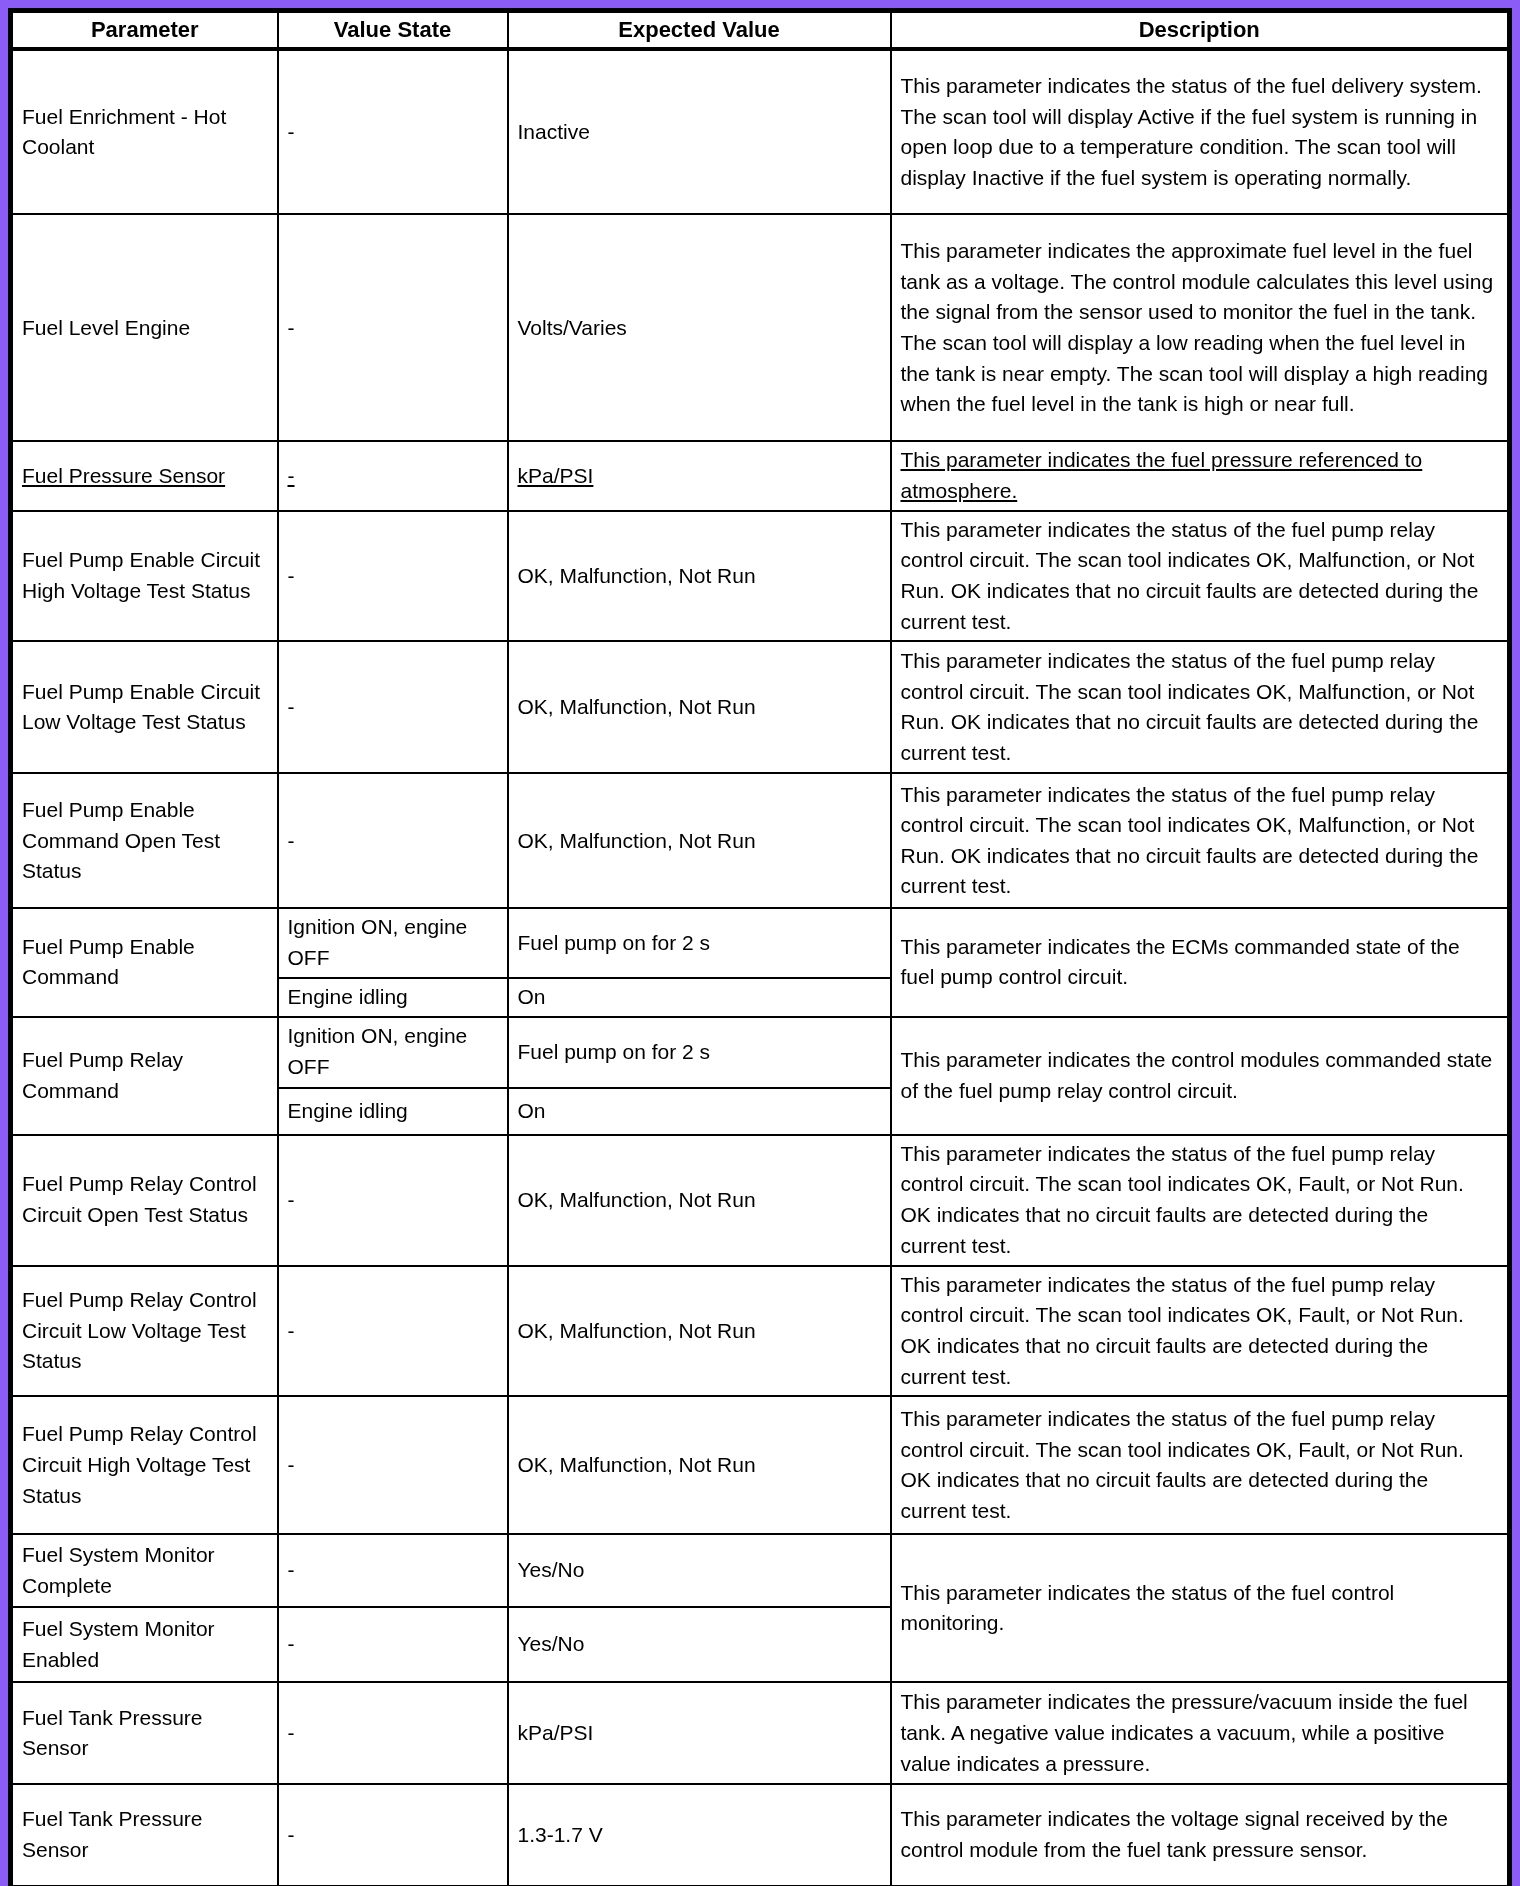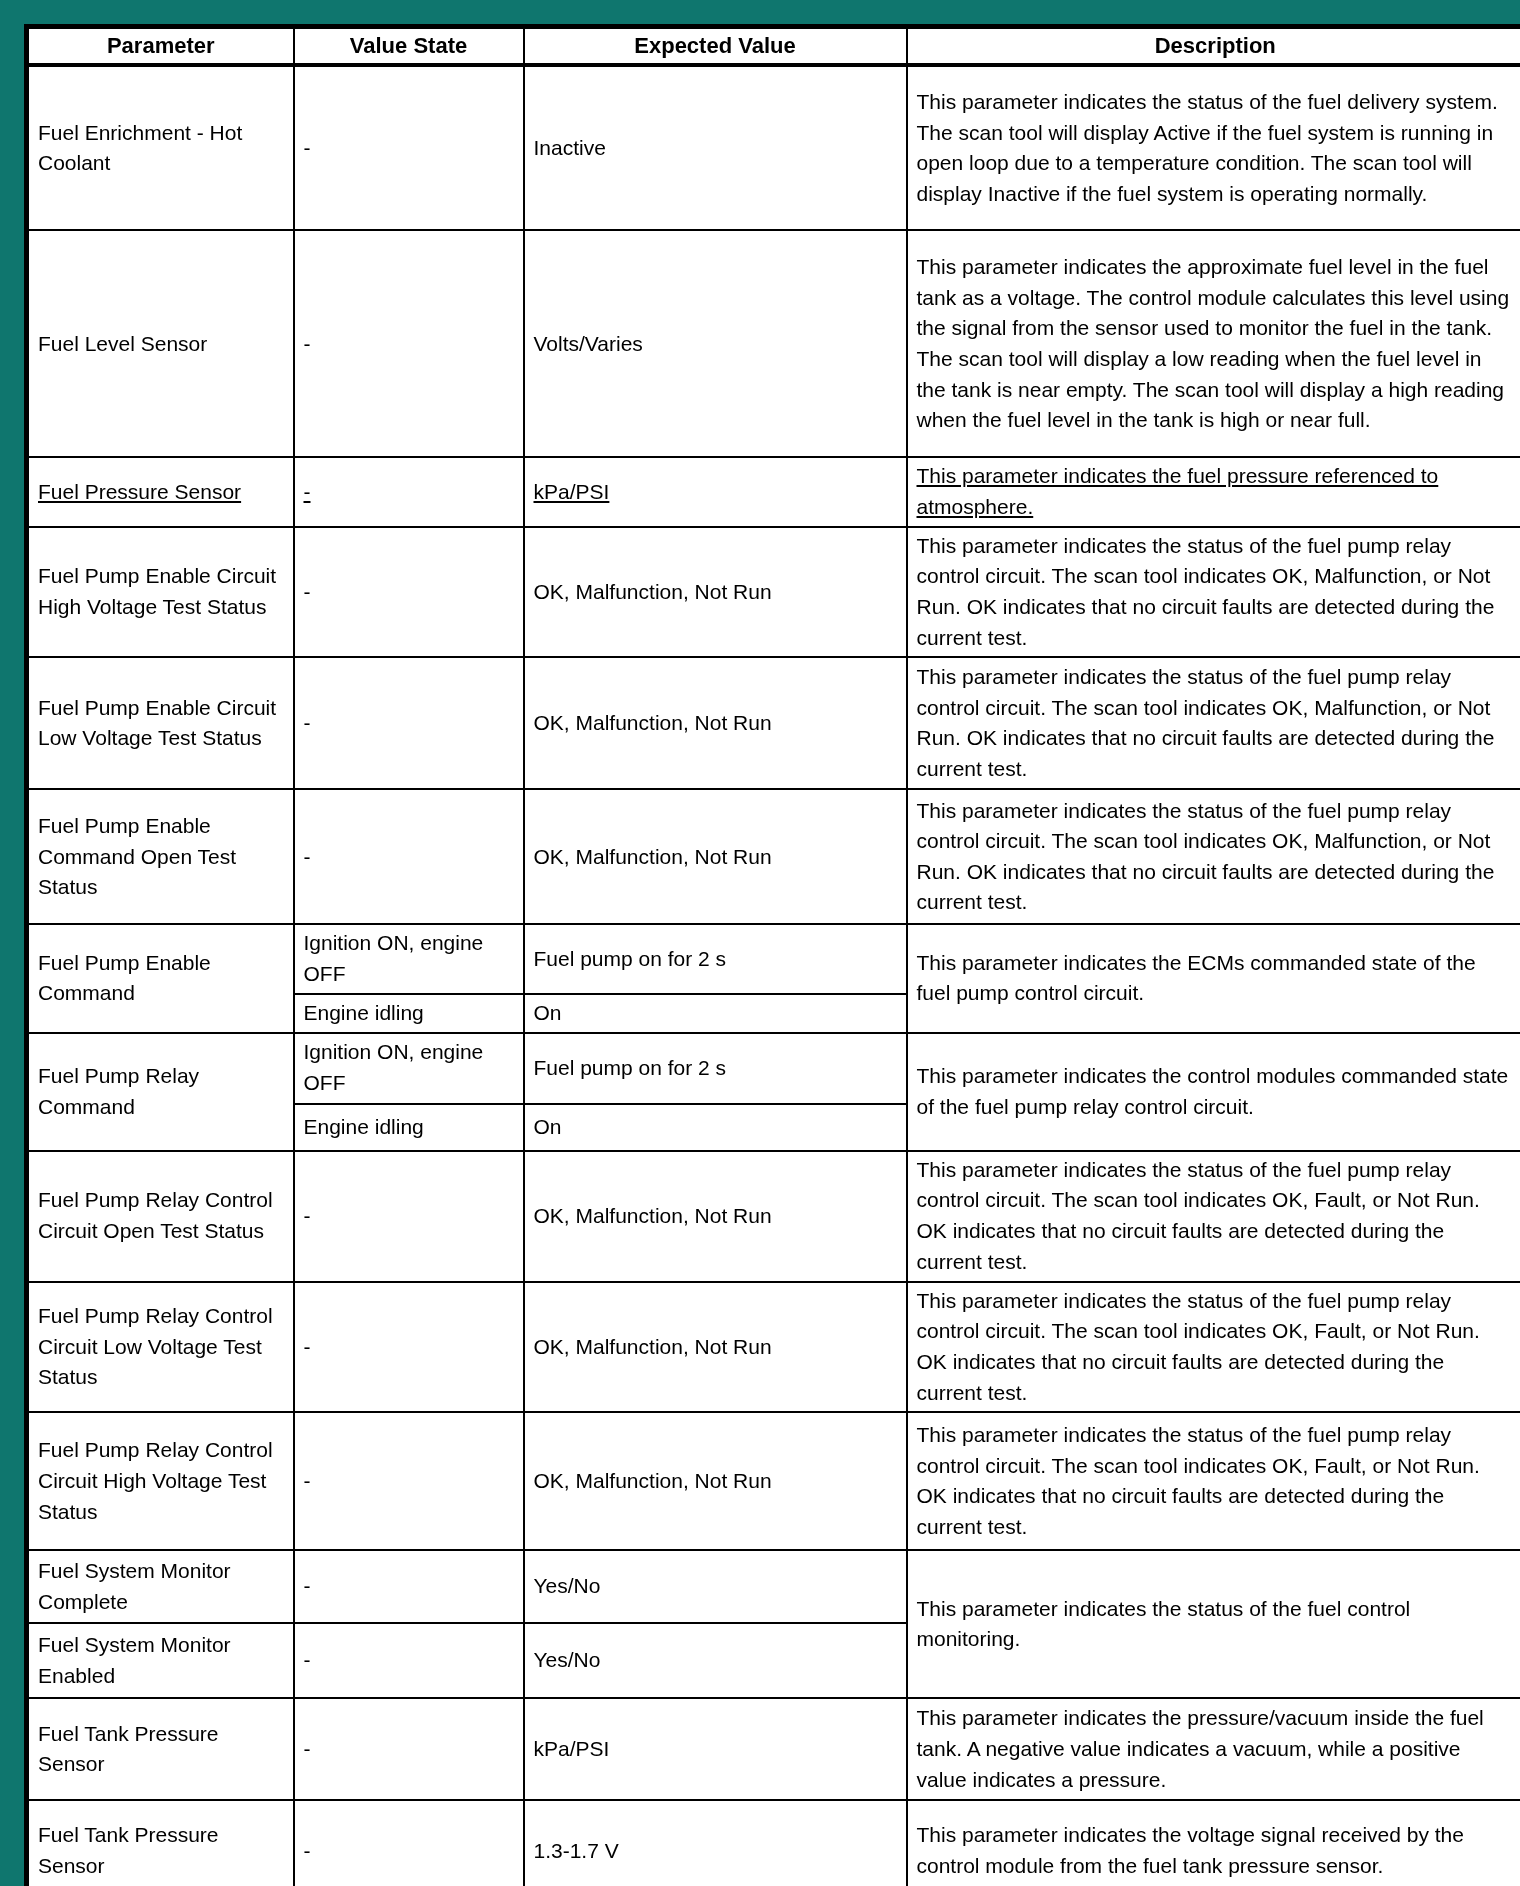--- a/index.html
+++ b/index.html
@@ -3,23 +3,23 @@
 <meta charset="utf-8">
 <style>
   html, body {
     margin: 0;
     padding: 0;
     background: #ffffff;
   }
   .page {
     width: 1520px;
     height: 1886px;
-    background: #0f766e;
+    background: #8b5cf6;
     box-sizing: border-box;
-    padding: 24px;
+    padding: 8px;
     font-family: "Liberation Sans", sans-serif;
     color: #000000;
   }
   table.data-table {
     border-collapse: collapse;
     table-layout: fixed;
     width: 1504px;
     border: 5px solid #000000;
     background: #ffffff;
   }
@@ -67,21 +67,21 @@
       </tr>
     </thead>
     <tbody>
       <tr style="height:165px;">
         <td>Fuel Enrichment - Hot Coolant</td>
         <td>-</td>
         <td>Inactive</td>
         <td>This parameter indicates the status of the fuel delivery system. The scan tool will display Active if the fuel system is running in open loop due to a temperature condition. The scan tool will display Inactive if the fuel system is operating normally.</td>
       </tr>
       <tr style="height:227px;">
-        <td>Fuel Level Sensor</td>
+        <td>Fuel Level Engine</td>
         <td>-</td>
         <td>Volts/Varies</td>
         <td>This parameter indicates the approximate fuel level in the fuel tank as a voltage. The control module calculates this level using the signal from the sensor used to monitor the fuel in the tank. The scan tool will display a low reading when the fuel level in the tank is near empty. The scan tool will display a high reading when the fuel level in the tank is high or near full.</td>
       </tr>
       <tr style="height:65px;text-decoration:underline;">
         <td>Fuel Pressure Sensor</td>
         <td>-</td>
         <td>kPa/PSI</td>
         <td>This parameter indicates the fuel pressure referenced to atmosphere.</td>
       </tr>

